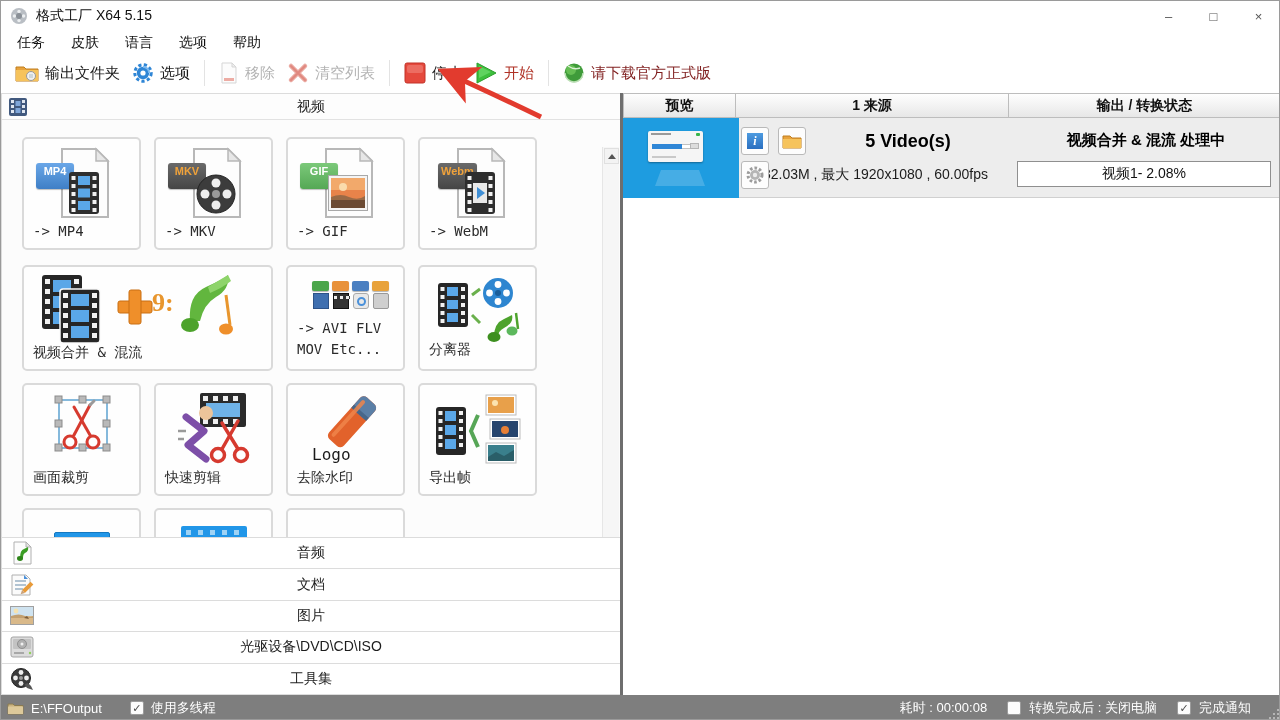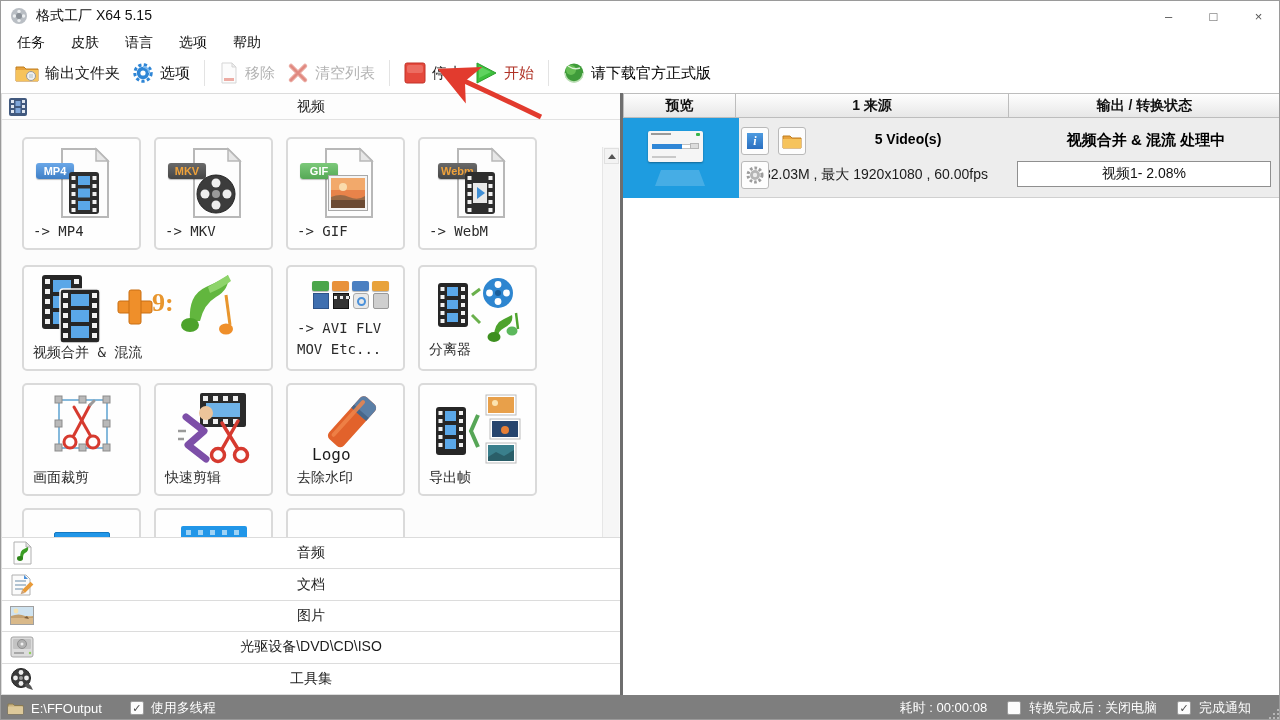--- a/index.html
+++ b/index.html
@@ -16,41 +16,41 @@
   
   .menubar { position:absolute; left:0; top:30px; width:1280px; height:24px; background:#fff; display:flex; align-items:center; padding-left:3px; }
   .menu-item { padding:3px 13px; font-size:14px; color:#111; }
 
   
   .toolbar { position:absolute; left:0; top:54px; width:1280px; height:36px; background:#fff; display:flex; align-items:center; padding-left:8px; }
   .tb-item { display:flex; align-items:center; gap:6px; font-size:15px; color:#1a1a1a; padding:4px 6px; }
   .tb-item.disabled { color:#b3b3b3; }
   .tb-sep { width:1px; height:26px; background:#e3e3e3; margin:0 8px; }
   .lbl-start { color:#b03226; }
-  .lbl-dl { color:#000000; }
+  .lbl-dl { color:#7f1d1d; }
 
   
   .left-panel { position:absolute; left:0; top:92px; width:620px; height:602px; background:#000000; border:1px solid #dcdcdc; }
   .panel-header { position:absolute; left:0; top:0; width:618px; height:26px; background:#fdfdfd; border-bottom:1px solid #e2e2e2; display:flex; align-items:center; }
   .panel-header .ph-icon { margin-left:6px; }
   .panel-header .ph-title { position:absolute; left:0; width:100%; text-align:center; font-size:14px; color:#222; }
 
   .tile-area { position:absolute; left:0; top:26px; width:618px; height:417px; overflow:hidden; background:#fcfcfc; }
   .tile-row { position:absolute; display:flex; gap:13px; }
   .r1 { left:20px; top:17px; }
   .r2 { left:20px; top:145px; }
   .r3 { left:20px; top:263px; }
   .r4 { left:20px; top:388px; }
   .tile { position:relative; width:119px; height:113px; background:#fefefe; border:2px solid #dadada; border-radius:5px; }
   .tile.wide { width:251px; height:106px; }
   .tile.h106 { height:106px; }
   .tile.h147 { height:147px; }
   .tile-label { position:absolute; left:9px; bottom:5px; font-size:14px; color:#2b2b2b; font-family:"DejaVu Sans Mono","Liberation Mono",monospace; line-height:1.55; white-space:pre-line; }
   .fileicon { position:absolute; left:24px; top:8px; width:72px; height:72px; }
-  .badge { position:absolute; left:-12px; top:16px; min-width:38px; height:16px; border-radius:3px; font-size:11px; font-weight:bold; text-align:center; line-height:16px; padding:0 3px; box-shadow:0 1px 1px rgba(0,0,0,.25); }
+  .badge { position:absolute; left:-12px; top:16px; min-width:38px; height:26px; border-radius:3px; font-size:11px; font-weight:bold; text-align:center; line-height:16px; padding:0 3px; box-shadow:0 1px 1px rgba(0,0,0,.25); }
   .badge-mp4 { background:linear-gradient(#6aa7e8,#3f7fc6); color:#fff; }
   .badge-mkv { background:linear-gradient(#6a6a6a,#454545); color:#f0a23a; }
   .badge-gif { background:linear-gradient(#7cc97a,#55a855); color:#fff; }
   .badge-webm{ background:linear-gradient(#6a6a6a,#454545); color:#f0a23a;margin-left:6px; }
   .abs { position:absolute; }
 
   
   .category-list { position:absolute; left:0; top:443px; width:618px; height:157px; display:flex; flex-direction:column; background:#fff;justify-content:flex-end; }
   .cat-row { position:relative; flex:1; border-top:1px solid #dcdcdc; display:flex; align-items:center; background:#fff; }
   .cat-icon { margin-left:7px; width:26px; height:26px; display:flex; align-items:center; justify-content:center; }
@@ -80,21 +80,21 @@
   .mini-bar { position:absolute; left:4px; top:13px; width:30px; height:5px; background:#2f86d6; }
   .mini-bar-track { position:absolute; left:4px; top:13px; width:42px; height:5px; border:1px solid #c2c2c2; background:#fff; }
   .mini-btn { position:absolute; right:4px; top:12px; width:9px; height:6px; background:#dcdcdc; border:1px solid #b5b5b5; }
   .mini-line { position:absolute; left:4px; bottom:4px; width:24px; height:2px; background:#c9c9c9; }
   .mini-monitor { position:absolute; left:32px; top:52px; width:50px; height:16px; background:rgba(255,255,255,.18); clip-path:polygon(12% 0,88% 0,100% 100%,0 100%); }
 
   .src-cell { position:absolute; left:116px; top:0; width:272px; height:80px; overflow:hidden; }
   .sq-btn { position:absolute; width:28px; height:28px; background:#fdfdfd; border:1px solid #b9b9b9; border-radius:3px; display:flex; align-items:center; justify-content:center; z-index:2; }
   .btn-info { left:2px; top:9px; } .btn-folder { left:39px; top:9px; } .btn-gear { left:2px; top:43px; }
   .info-glyph { width:16px; height:16px; background:linear-gradient(#4d9be0,#2a6fc0); color:#fff; font-size:12px; font-weight:bold; font-style:italic; text-align:center; line-height:16px; font-family:"Liberation Serif","DejaVu Serif",serif; }
-  .src-count { position:absolute; left:70px; right:4px; top:13px; text-align:center; font-size:14px; font-weight:bold; color:#000; }
+  .src-count { position:absolute; left:70px; right:4px; top:13px; text-align:center; font-size:18px; font-weight:bold; color:#000; }
   .src-info { position:absolute; left:24px; top:48px; width:300px; font-size:14px; color:#1c1c1c; white-space:nowrap; z-index:1; }
 
   .out-cell { position:absolute; left:388px; top:0; width:270px; height:80px; }
   .out-title { position:absolute; left:0; top:13px; width:100%; text-align:center; font-size:15px; font-weight:bold; color:#000; }
   .progressbar { position:absolute; left:6px; top:43px; width:254px; height:26px; background:#fff; border:1px solid #8f8f8f; }
   .progress-text { position:absolute; left:0; top:0; width:100%; height:100%; display:flex; align-items:center; justify-content:center; font-size:14px; color:#111; }
 
   
   .statusbar { position:absolute; left:0; top:694px; width:1280px; height:26px; background:#7e7e7e; display:flex; align-items:center; color:#fff; font-size:13px; }
   .sb-left { display:flex; align-items:center; margin-left:6px; gap:7px; }

